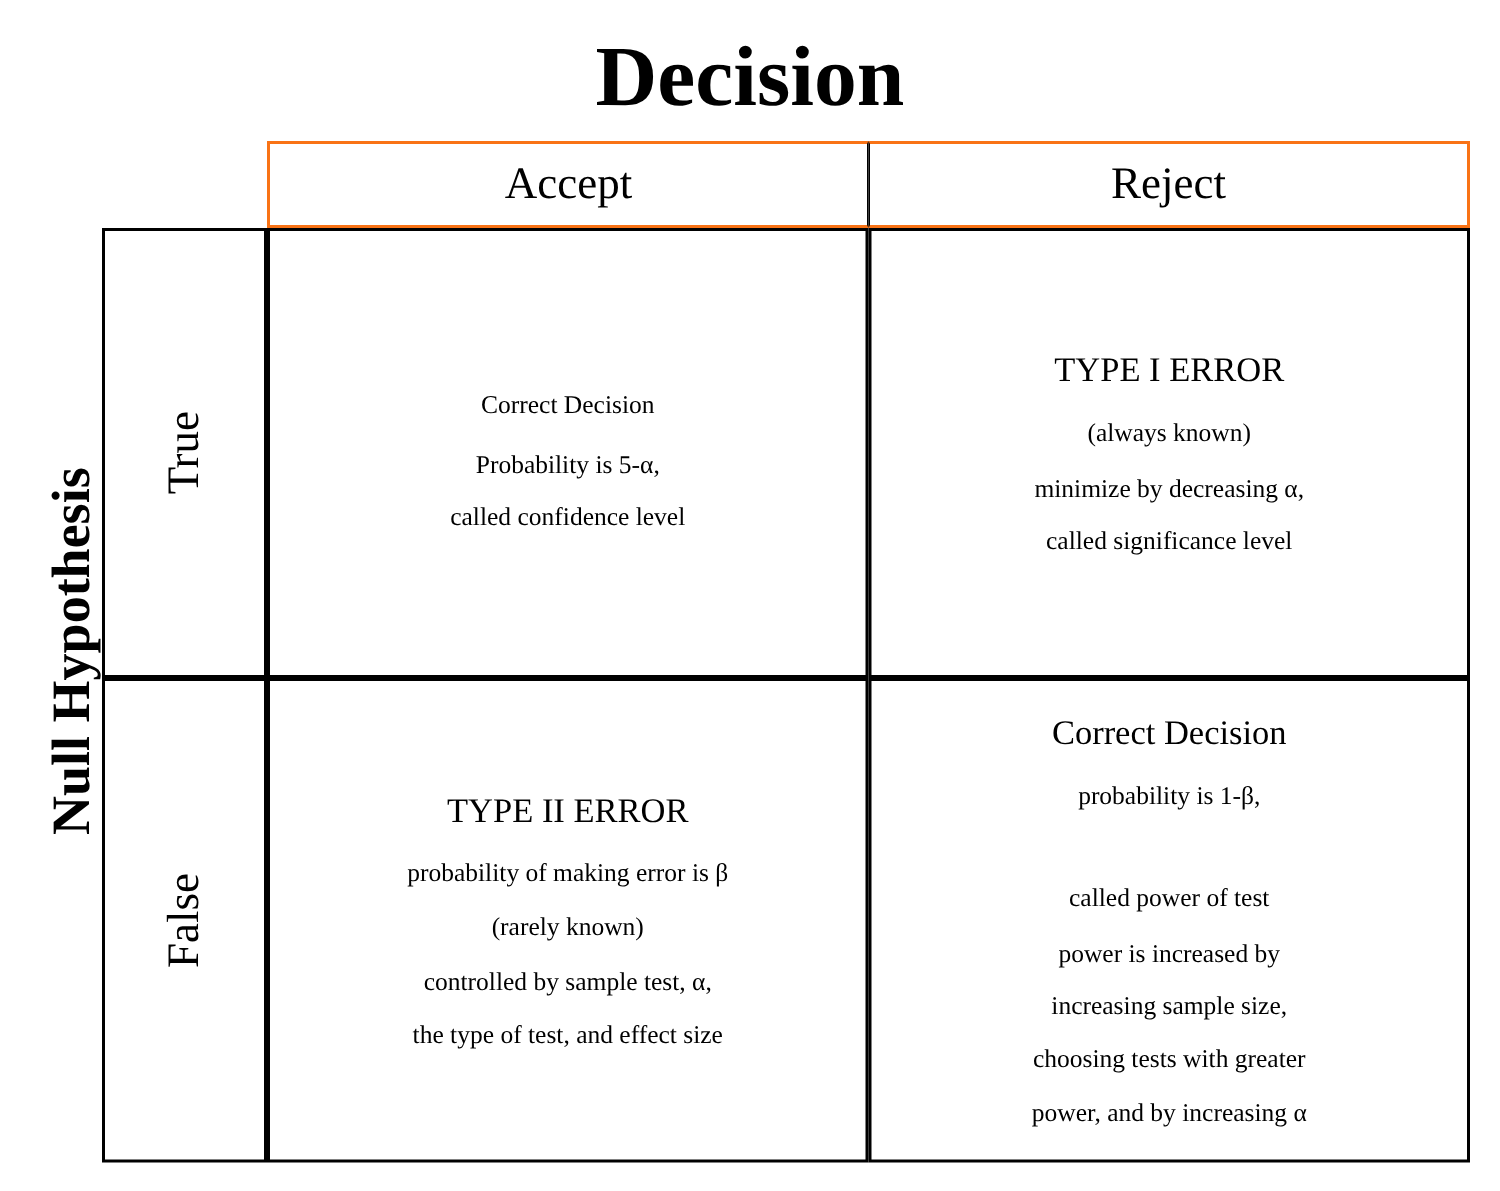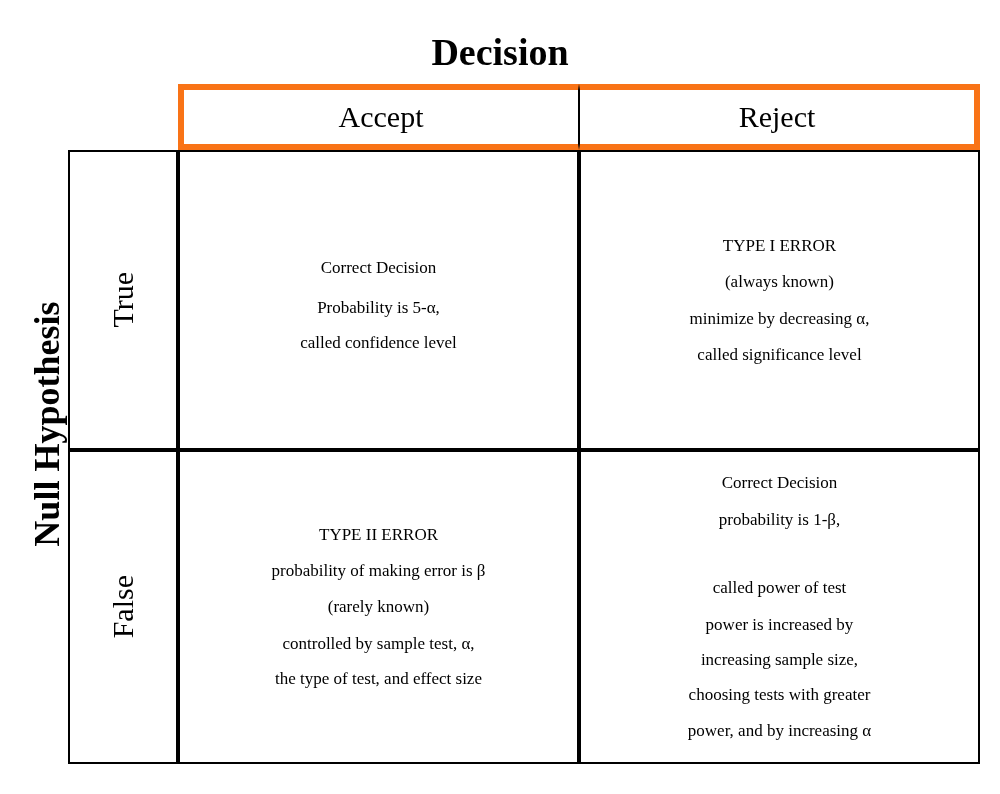--- a/index.html
+++ b/index.html
@@ -19,21 +19,21 @@
     }
 
     .page-container {
       width: 960px;
       display: flex;
       flex-direction: column;
       align-items: center;
     }
 
     .main-title {
-      font-size: 38px;
+      font-size: 57px;
       font-weight: bold;
       margin-bottom: 10px;
       text-align: center;
     }
 
     .outer-layout {
       display: flex;
       flex-direction: row;
       align-items: stretch;
       width: 100%;
@@ -67,21 +67,21 @@
       min-width: 110px;
       border: none;
       background: transparent;
     }
 
     .decision-col-header {
       flex: 1;
       text-align: center;
       font-size: 30px;
       padding: 10px 0;
-      border: 6px solid #f97316;
+      border: 2px solid #f97316;
     }
 
     .decision-col-header:first-of-type {
       border-right: 1px solid #000;
     }
 
     .decision-col-header + .decision-col-header {
       border-left: 1px solid #000;
     }
 
@@ -113,21 +113,21 @@
       text-align: center;
       font-size: 17px;
       line-height: 1.5;
       display: flex;
       flex-direction: column;
       align-items: center;
       justify-content: center;
     }
 
     .cell-title {
-      font-size: 17px;
+      font-size: 23px;
       margin-bottom: 10px;
     }
 
     .cell-body {
       font-size: 17px;
       line-height: 1.6;
     }
 
     .cell-body p {
       margin-bottom: 8px;

